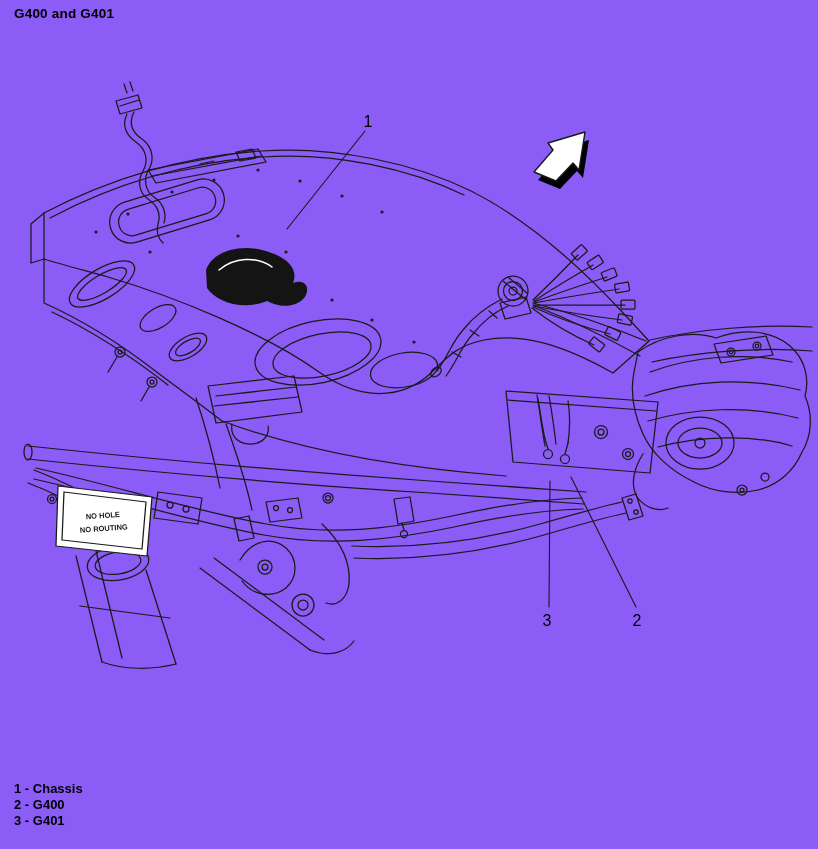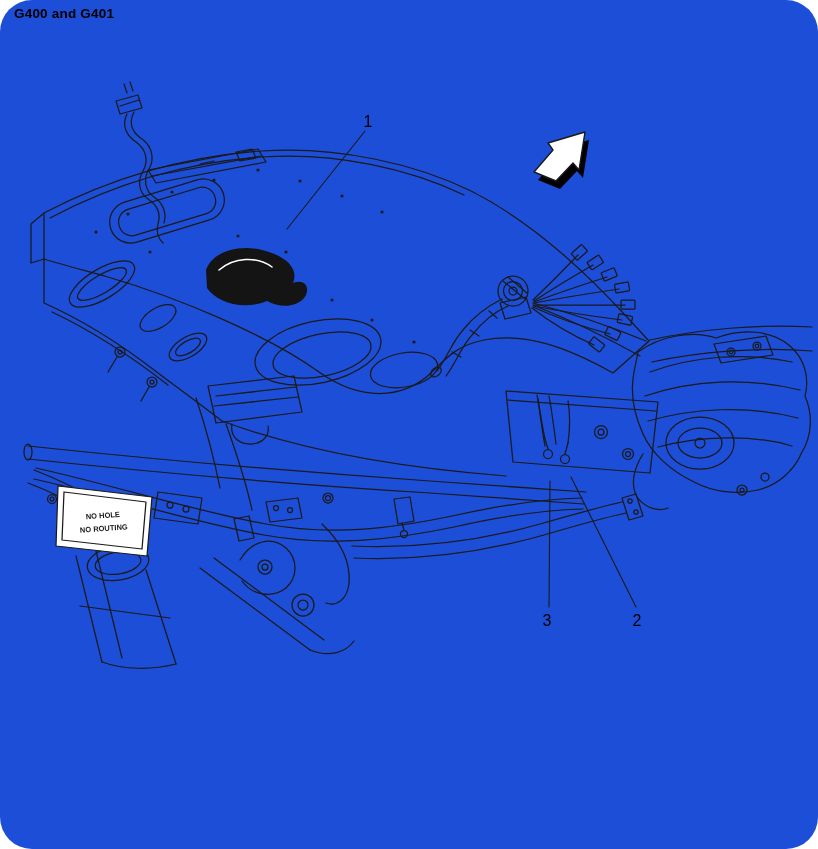--- a/index.html
+++ b/index.html
@@ -1,18 +1,18 @@
 <!DOCTYPE html>
 <html><head>
 <meta charset="utf-8">
 <style>
   html,body { margin:0; padding:0; background:#ffffff; }
   .page {
-    position:relative; width:818px; height:849px; background:#1d4ed8;
-    font-family:"Liberation Sans", sans-serif; color:#000; overflow:hidden;border-radius:32px;
+    position:relative; width:818px; height:849px; background:#8b5cf6;
+    font-family:"Liberation Sans", sans-serif; color:#000; overflow:hidden;
   }
   .title {
     position:absolute; left:14px; top:6px;
     font-size:13.5px; font-weight:bold; letter-spacing:0.2px;
   }
   svg.diagram { position:absolute; left:0; top:0; }
   .legend { position:absolute; left:14px; top:781px; font-size:13px; }
   .legend-row { line-height:16px; font-weight:bold; }
   .legend-row .sep { white-space:pre; }
 </style>
@@ -233,14 +233,25 @@
         <text x="368" y="127" font-size="16" fill="#000" stroke="none" text-anchor="middle">1</text>
         <path d="M549,607 L550,481"></path>
         <text x="547" y="626" font-size="16" fill="#000" stroke="none" text-anchor="middle">3</text>
         <path d="M636,607 L571,477"></path>
         <text x="637" y="626" font-size="16" fill="#000" stroke="none" text-anchor="middle">2</text>
       </g>
 
     </g>
   </svg>
 
+  <div class="legend">
+    <div class="legend-row">
+      <span class="num">1</span><span class="sep"> - </span><span class="name">Chassis</span>
+    </div>
+    <div class="legend-row">
+      <span class="num">2</span><span class="sep"> - </span><span class="name">G400</span>
+    </div>
+    <div class="legend-row">
+      <span class="num">3</span><span class="sep"> - </span><span class="name">G401</span>
+    </div>
+  </div>
 
 </div>
 
 </body></html>

